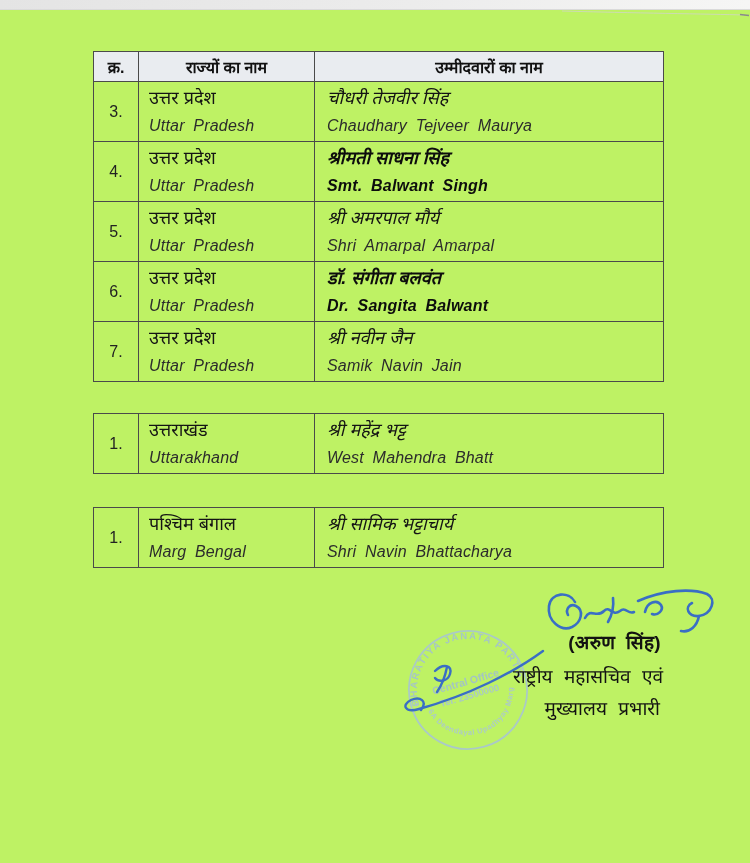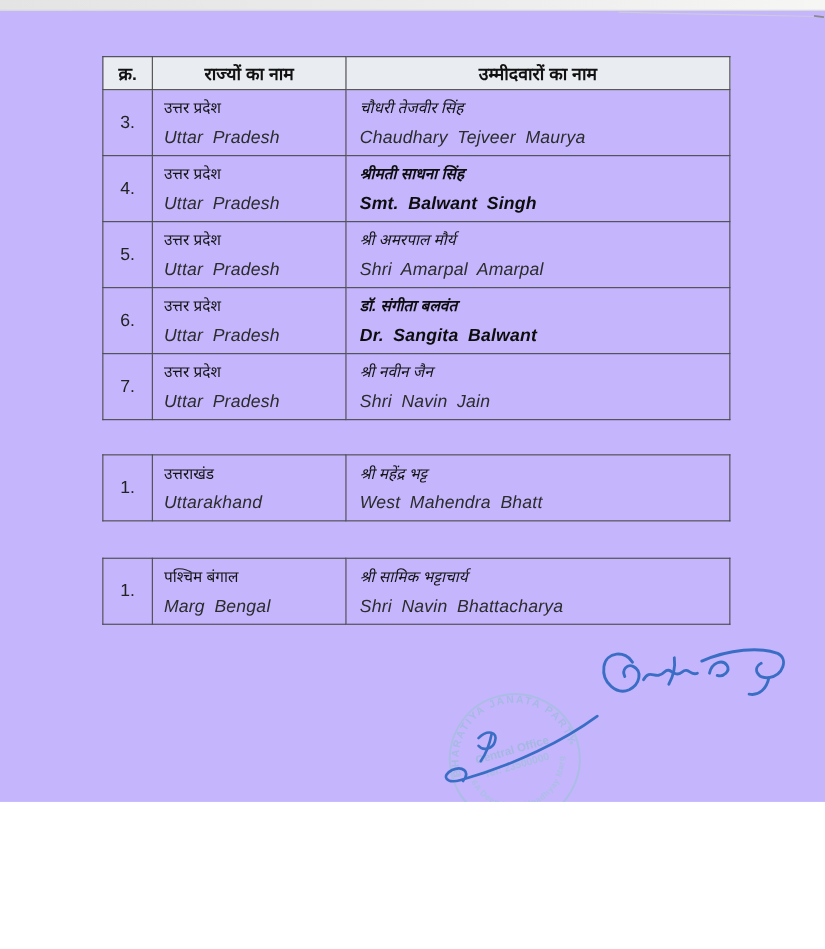--- a/index.html
+++ b/index.html
@@ -1,19 +1,19 @@
 <!DOCTYPE html>
 <html><head>
 <meta charset="utf-8">
 <style>
   html,body{margin:0;padding:0;background:#ffffff;}
   .page{
     position:relative;
-    width:750px;height:729px;
-    background:#c4b5fd;
+    width:750px;height:863px;
+    background:#bef264;
     font-family:"Liberation Sans", sans-serif;
     overflow:hidden;
   }
   .scan-band{
     position:absolute;left:0;top:0;width:750px;height:9px;
     background:linear-gradient(to right,#e4e4e4 0%,#ececec 55%,#f6f6f5 100%);
     border-bottom:1px solid #dadada;
   }
   .scratch{position:absolute;right:0;top:6px;width:190px;height:14px;}
   
@@ -37,21 +37,21 @@
     height:29px;
     background:#e9ecf0;
     font-size:16px;font-weight:bold;color:#111;
     text-align:center;
   }
   tr.row{height:59px;}
   td.serial{
     text-align:center;font-size:16px;color:#222;
   }
   td.txt .hi{
-    font-size:14px;color:#141414;line-height:26px;
+    font-size:18px;color:#141414;line-height:26px;
     padding:3px 2px 0 10px;
     white-space:nowrap;overflow:hidden;
   }
   td.txt .en{
     font-size:16px;color:#2c2c2c;line-height:25px;
     padding:2px 2px 3px 10px;
     word-spacing:4px;letter-spacing:.2px;
     white-space:nowrap;overflow:hidden;font-style:italic;
   }
   td.cand .hi{padding-left:12px;font-style:italic;}
@@ -137,21 +137,21 @@
       </td>
     </tr>
     <tr class="row">
       <td class="serial">7.</td>
       <td class="txt">
         <div class="hi">उत्तर प्रदेश</div>
         <div class="en">Uttar Pradesh</div>
       </td>
       <td class="txt cand">
         <div class="hi">श्री नवीन जैन</div>
-        <div class="en">Shri Navin Jain</div>
+        <div class="en">Samik Navin Jain</div>
       </td>
     </tr>
   </tbody>
     </table>
 
   <table class="doc t-uk">
     <colgroup>
         <col class="c1">
         <col class="c2">
         <col class="c3">
@@ -224,14 +224,19 @@
   </svg>
 
   <svg class="flourish-svg" width="160" height="88" viewBox="0 0 160 88">
     <g fill="none" stroke="#3a6ec5" stroke-width="2.4" stroke-linecap="round" stroke-linejoin="round">
       <path d="M152,6 C122,28 78,50 28,64 C14,68 10,60 20,55 C29,51 37,56 30,65"></path>
       <path d="M56,22 C54,32 51,40 46,47"></path>
       <path d="M44,26 C52,18 62,20 59,29 C57,36 48,38 44,33"></path>
     </g>
   </svg>
 
+  <div class="sig-block">
+    <div class="sig-name">(अरुण सिंह)</div>
+    <div class="sig-title1">राष्ट्रीय महासचिव एवं</div>
+    <div class="sig-title2">मुख्यालय प्रभारी</div>
+  </div>
 
 </div>
 
 </body></html>

